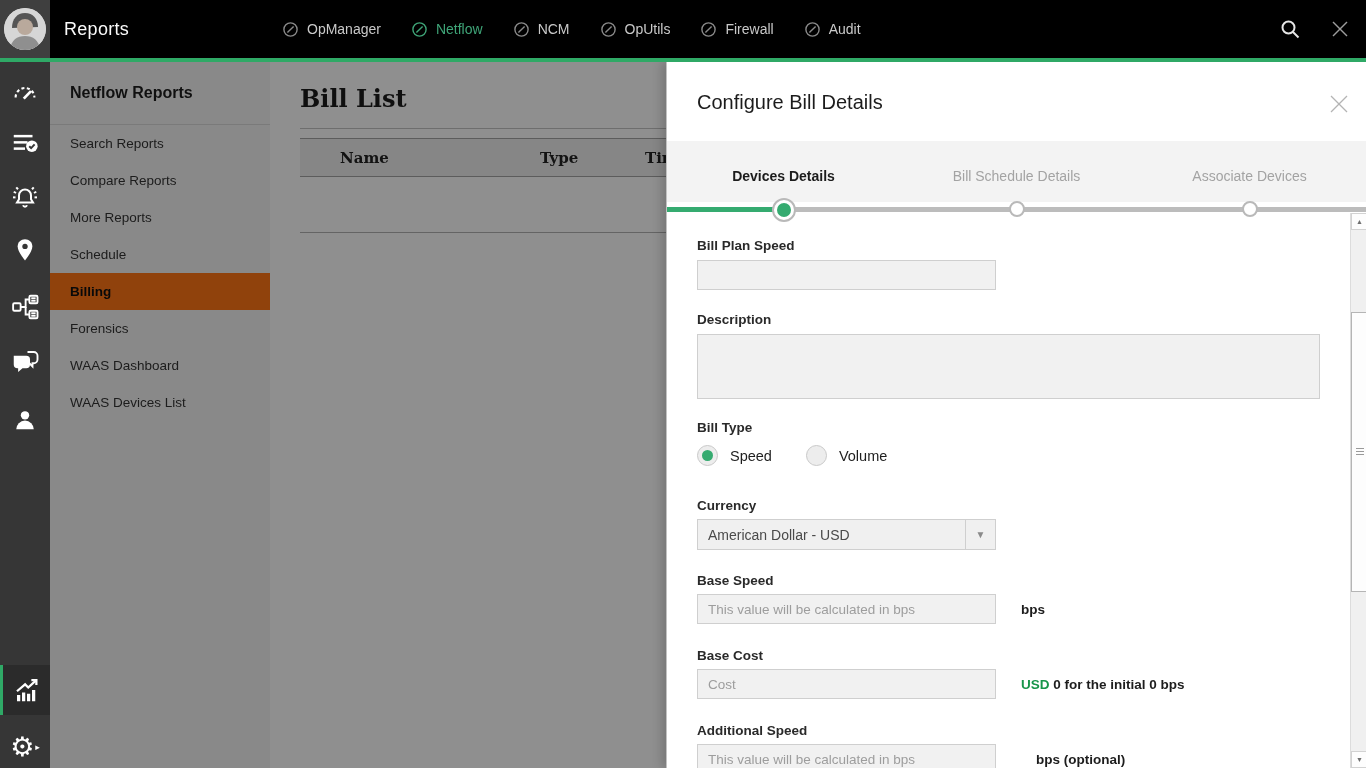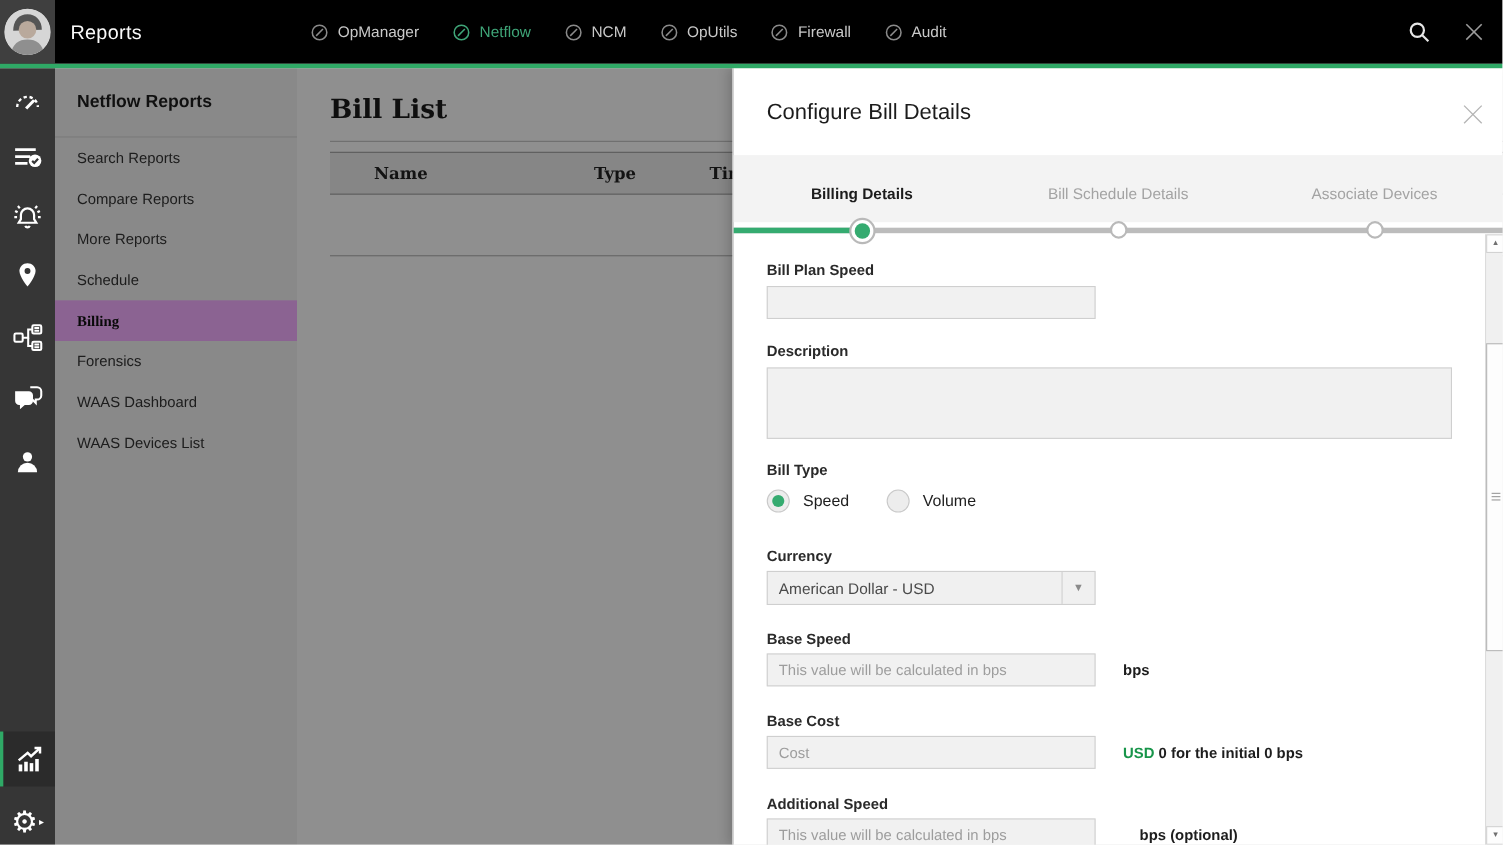--- a/index.html
+++ b/index.html
@@ -25,21 +25,21 @@
   .rail-item { position:absolute; left:0; width:50px; height:50px; display:flex; align-items:center; justify-content:center; cursor:pointer; }
   .rail-item.active { background:#2b2b2b; border-left:3px solid #2fa966; }
   .gear-glyph { color:#fff; font-size:27px; line-height:1; }
   .gear-caret { color:#fff; font-size:9px; margin-left:1px; }
 
   
   .sidebar { position:absolute; left:50px; top:62px; width:220px; height:706px; background:#ededed; z-index:4; }
   .sidebar-head { height:63px; border-bottom:1px solid #d2d2d2; display:flex; align-items:center; padding-left:20px; }
   .sidebar-title { font-size:16px; font-weight:700; color:#1d1d1d; }
   .side-item { height:37px; line-height:37px; padding-left:20px; font-size:13.5px; color:#333; cursor:pointer; }
-  .side-item.selected { background:#f0abfc; font-weight:700; color:#111;font-family:Liberation Serif, serif; }
+  .side-item.selected { background:#f97316; font-weight:700; color:#111; }
 
   
   .main { position:absolute; left:270px; top:62px; width:1096px; height:706px; background:#f6f6f6; z-index:3; }
   .main-title { position:absolute; left:30px; top:22px; font-family:"DejaVu Serif", serif; font-weight:700; font-size:24px; color:#1a1a1a;text-align:center; }
   .rule-top { position:absolute; left:30px; top:66px; right:0; border-top:1px solid #bdbdbd; }
   .tbl-head { position:absolute; left:30px; top:76px; right:0; height:39px; background:#e7e7e7; border-top:1px solid #9f9f9f; border-bottom:1px solid #9f9f9f; }
   .tbl-head span { position:absolute; top:10px; font-family:"DejaVu Serif", serif; font-weight:700; font-size:15px; color:#222; }
   .th-name { left:40px; } .th-type { left:240px; } .th-time { left:345px; }
   .tbl-empty-row { position:absolute; left:30px; top:170px; right:0; border-bottom:1px solid #adadad; }
 
@@ -274,21 +274,21 @@
 <div class="modal">
   <div class="modal-title">Configure Bill Details</div>
   <div class="modal-close">
     <svg width="22" height="22" viewBox="0 0 22 22" stroke="#b4b4b4" stroke-width="1.2">
         <line x1="3" y1="3" x2="19" y2="19"></line>
         <line x1="19" y1="3" x2="3" y2="19"></line>
       </svg>
   </div>
 
   <div class="steps-band">
-    <div class="step active">Billing Details</div>
+    <div class="step active">Devices Details</div>
     <div class="step">Bill Schedule Details</div>
     <div class="step">Associate Devices</div>
   </div>
 
   <div class="progress-track"></div>
   <div class="progress-fill"></div>
   <div class="node current" style="left:105px">
       <div class="node-core"></div>
     </div>
   <div class="node todo" style="left:342px"></div>

